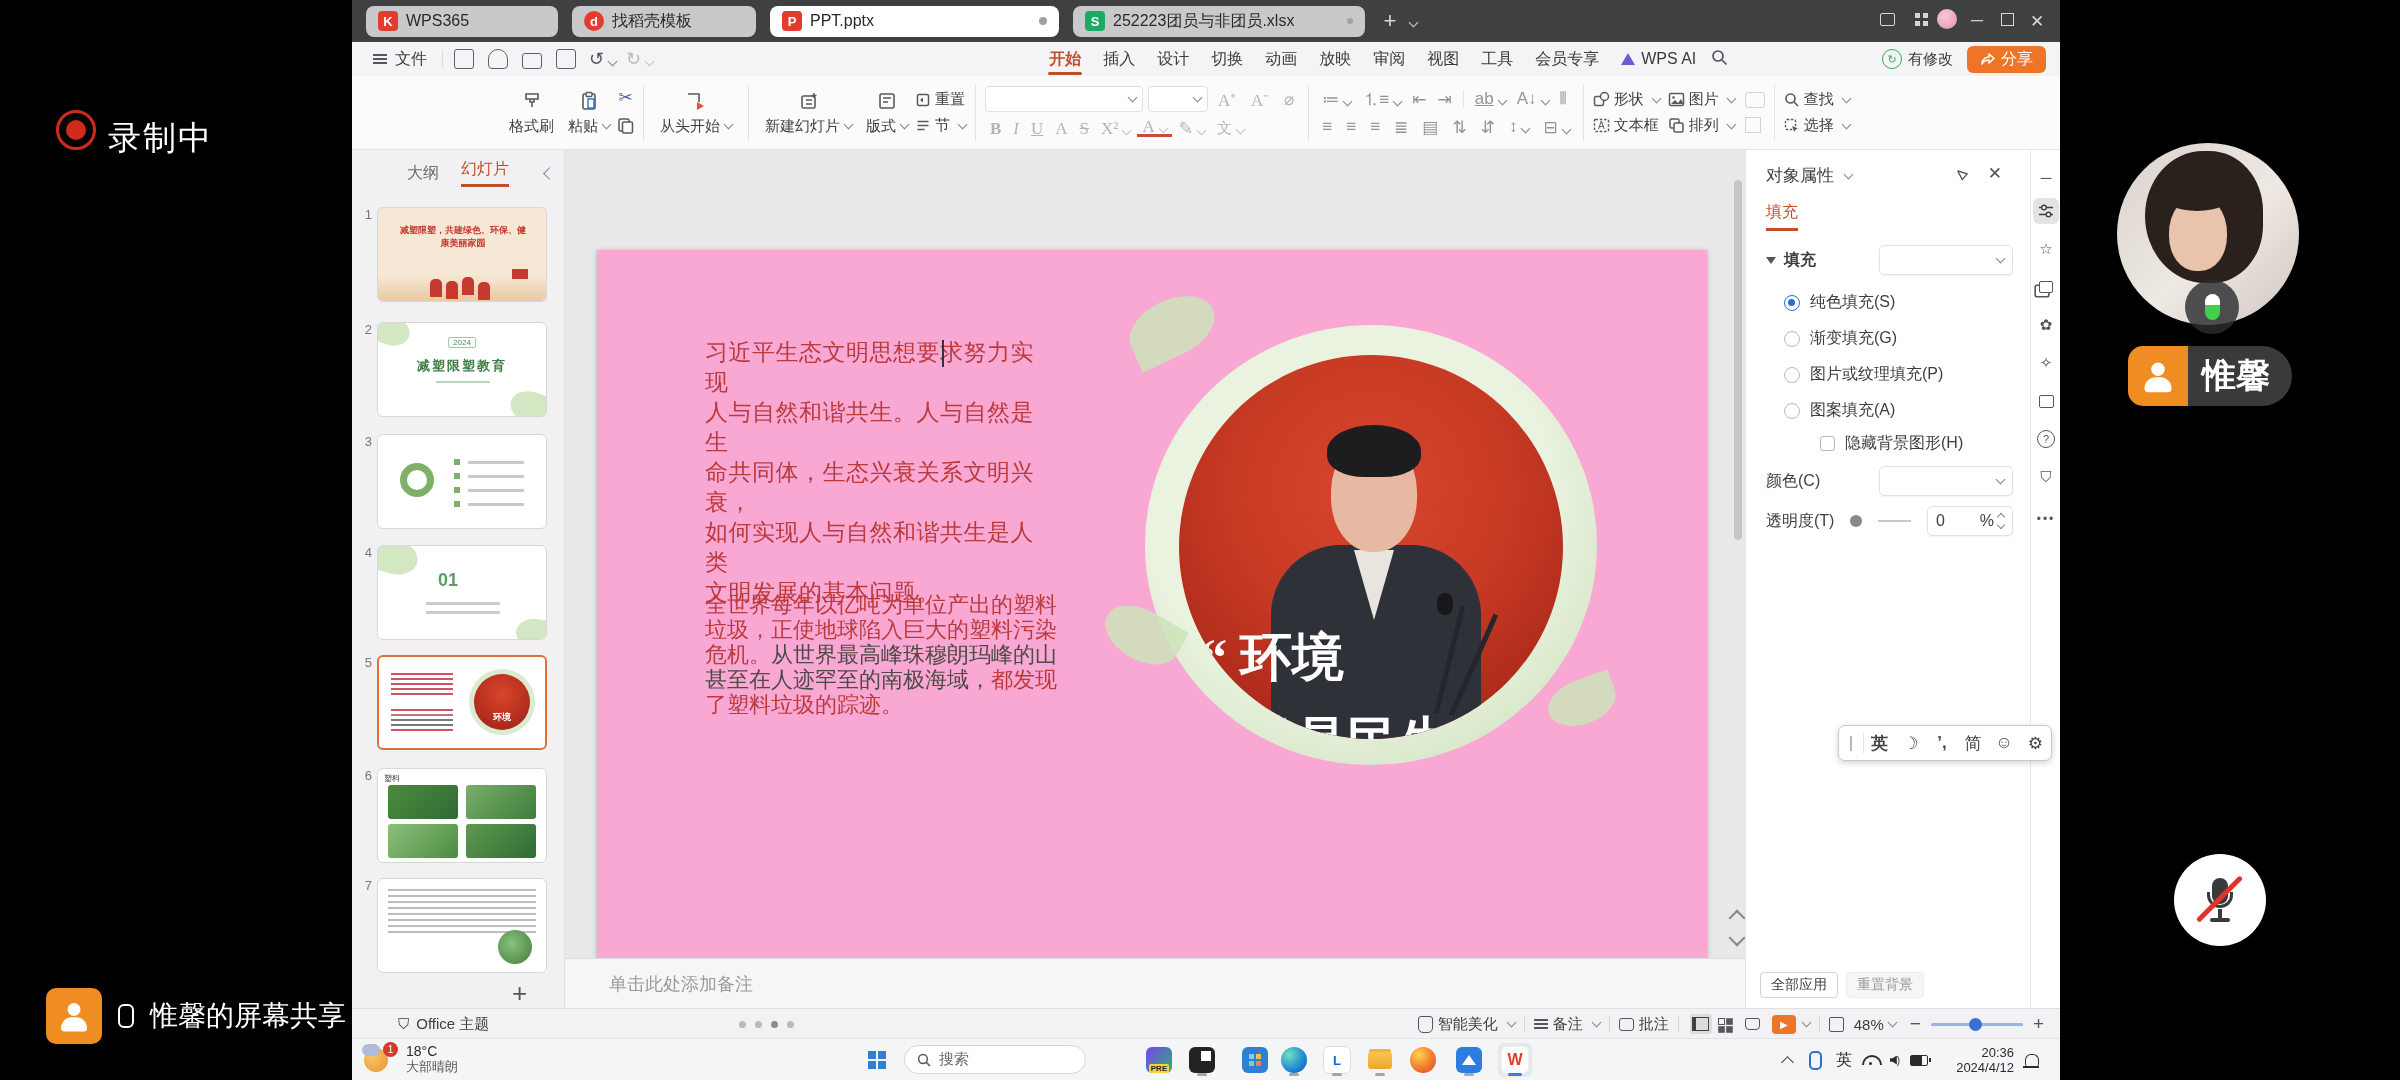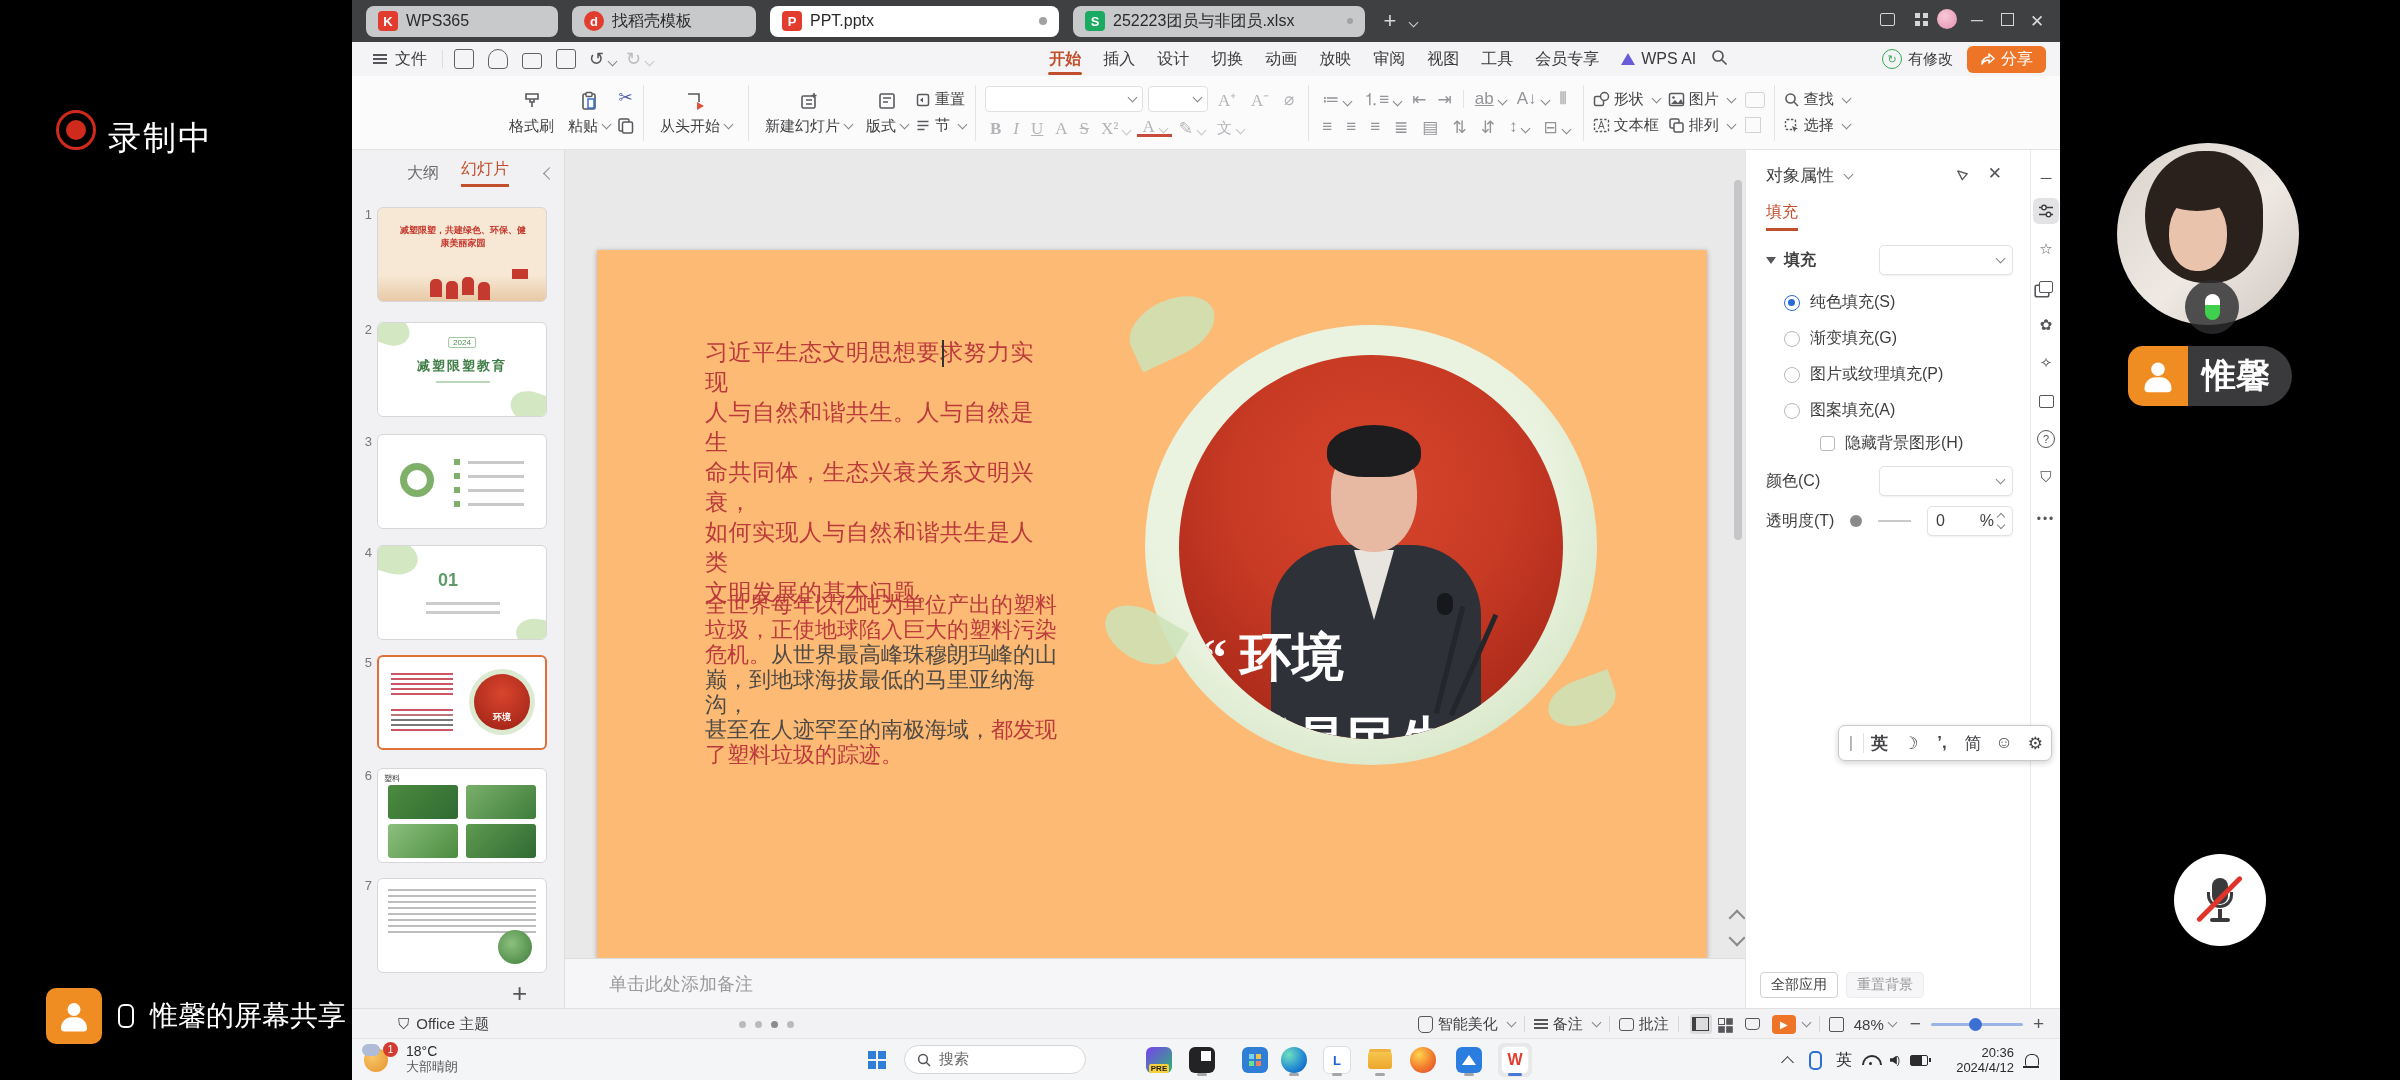--- a/index.html
+++ b/index.html
@@ -34,21 +34,21 @@
   
   .lpanel{position:absolute;left:0;top:150px;width:213px;height:860px;background:#f1f1f3;border-right:1px solid #dededf;box-sizing:border-box;}
   .lphead{height:46px;display:flex;align-items:center;justify-content:center;gap:22px;font-size:16px;color:#6d6d6f;position:relative;}
   .lphead .on{color:#c14f2c;border-bottom:3px solid #c14f2c;padding-bottom:4px;}
   .thumbrow{position:absolute;left:8px;width:198px;display:flex;gap:5px;}
   .tnum{font-size:13px;color:#77777a;width:12px;text-align:right;}
   .thumb{width:170px;height:95px;background:#fff;border:1px solid #d7d7d9;border-radius:6px;position:relative;overflow:hidden;box-sizing:border-box;}
   .thumb.sel{border:2.5px solid #e0703a;}
   
   .canvas{position:absolute;left:213px;top:150px;width:1180px;height:808px;background:#e9e9ea;}
-  .slide{position:absolute;left:32px;top:100px;width:1110px;height:752px;background:#fdba74;box-shadow:0 1px 5px rgba(0,0,0,.28);}
+  .slide{position:absolute;left:32px;top:100px;width:1110px;height:752px;background:#f9a8d4;box-shadow:0 1px 5px rgba(0,0,0,.28);}
   .p1{position:absolute;left:108px;top:88px;width:348px;font-family:"Liberation Serif",serif;font-size:23px;line-height:30px;color:#bb3a3c;letter-spacing:.5px;}
   .p2{position:absolute;left:108px;top:342px;width:352px;font-family:"Liberation Serif",serif;font-size:22px;line-height:25px;color:#bb3a3c;}
   .dark{color:#4f4a45;}
   .red{color:#bb3a3c;}
   .ring{position:absolute;left:548px;top:75px;width:452px;height:440px;border-radius:50%;background:radial-gradient(circle at 45% 40%,#eaf3e0 55%,#d7e7c8 78%,#cfe2bd);}
   .leaf{position:absolute;background:#cde3b8;border-radius:50% 50% 50% 0;opacity:.85;}
   .photo{position:absolute;left:582px;top:105px;width:384px;height:384px;border-radius:50%;overflow:hidden;background:radial-gradient(circle at 50% 35%,#d8452d 0%,#c73a24 45%,#9c2014 100%);}
   .quote{color:#fff;font-family:"Liberation Serif",serif;font-weight:bold;}
   
   .notes{position:absolute;left:213px;top:958px;width:1180px;height:50px;background:#f6f6f8;border-top:1px solid #dcdcde;display:flex;align-items:center;box-sizing:border-box;}
@@ -448,21 +448,20 @@
         <div>人与自然和谐共生。人与自然是生</div>
         <div>命共同体，生态兴衰关系文明兴衰，</div>
         <div>如何实现人与自然和谐共生是人类</div>
         <div>文明发展的基本问题。</div>
       </div>
       <div style="position:absolute;left:345px;top:90px;width:2px;height:27px;background:#333;"></div>
       <div class="p2">
         <div><span class="red">全世界每年以亿吨为单位产出的塑料</span></div>
         <div><span class="red">垃圾，正使地球陷入巨大的塑料污染</span></div>
         <div><span class="red">危机。</span><span class="dark">从世界最高峰珠穆朗玛峰的山</span></div>
-        <div><span class="dark">巅，到地球海拔最低的马里亚纳海沟，</span></div>
         <div><span class="dark">甚至在人迹罕至的南极海域，</span><span class="red">都发现</span></div>
         <div><span class="red">了塑料垃圾的踪迹。</span></div>
       </div>
       <div class="ring"></div>
       <div class="leaf" style="left:530px;top:50px;width:90px;height:56px;transform:rotate(-25deg);"></div>
       <div class="leaf" style="left:505px;top:360px;width:80px;height:50px;transform:rotate(210deg);"></div>
       <div class="leaf" style="left:950px;top:430px;width:70px;height:44px;transform:rotate(160deg);"></div>
       <div class="photo">
         <div style="position:absolute;left:92px;top:190px;width:210px;height:200px;background:#2e3138;border-radius:70px 70px 0 0;"></div>
         <div style="position:absolute;left:175px;top:195px;width:40px;height:70px;background:#e8e4de;clip-path:polygon(50% 0,0 0,50% 100%,100% 0);"></div>

